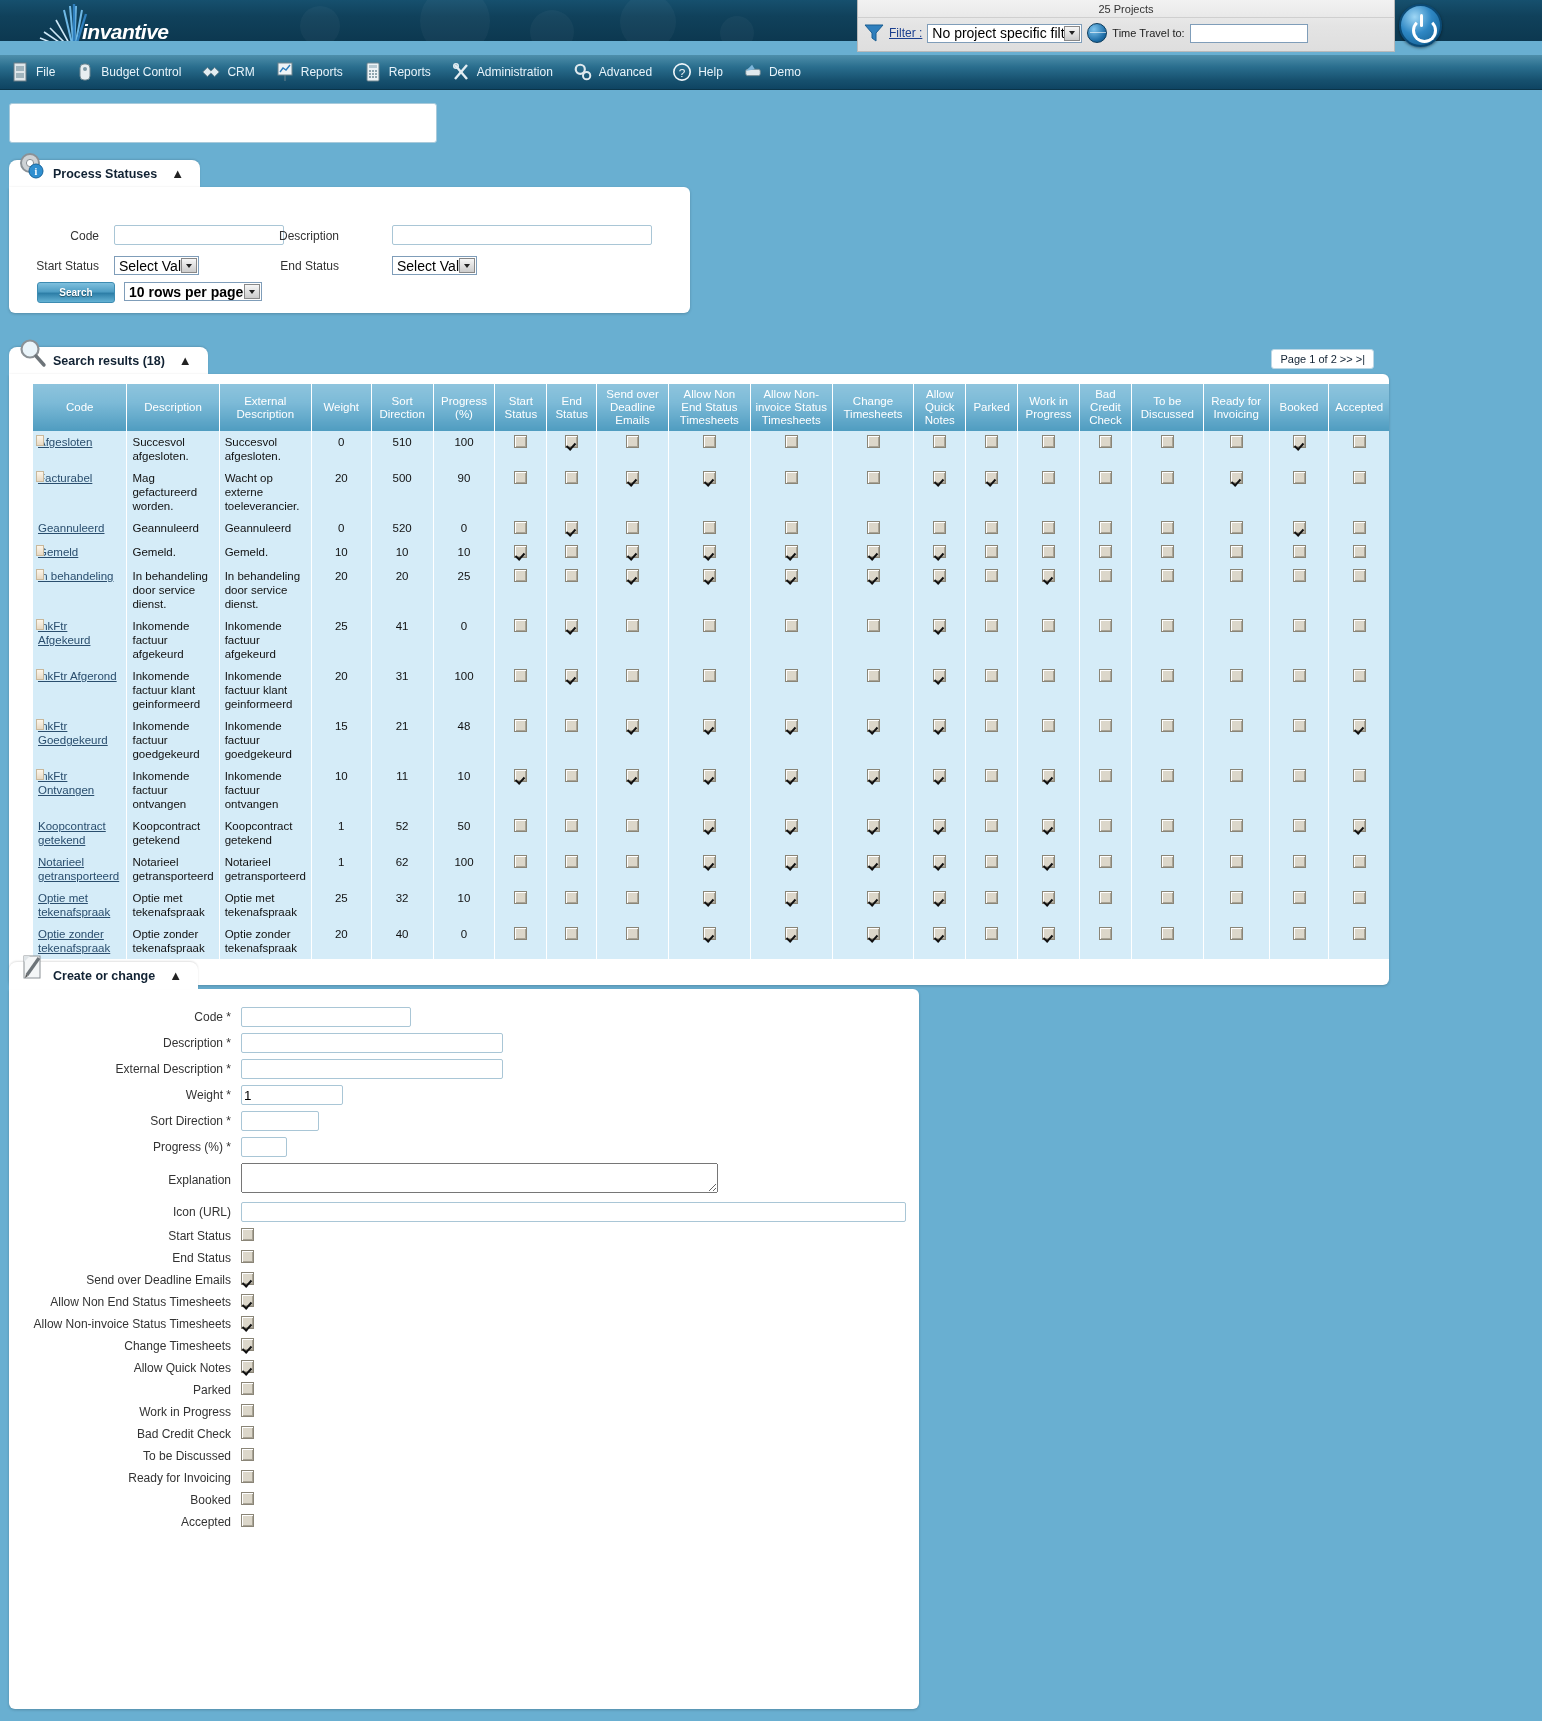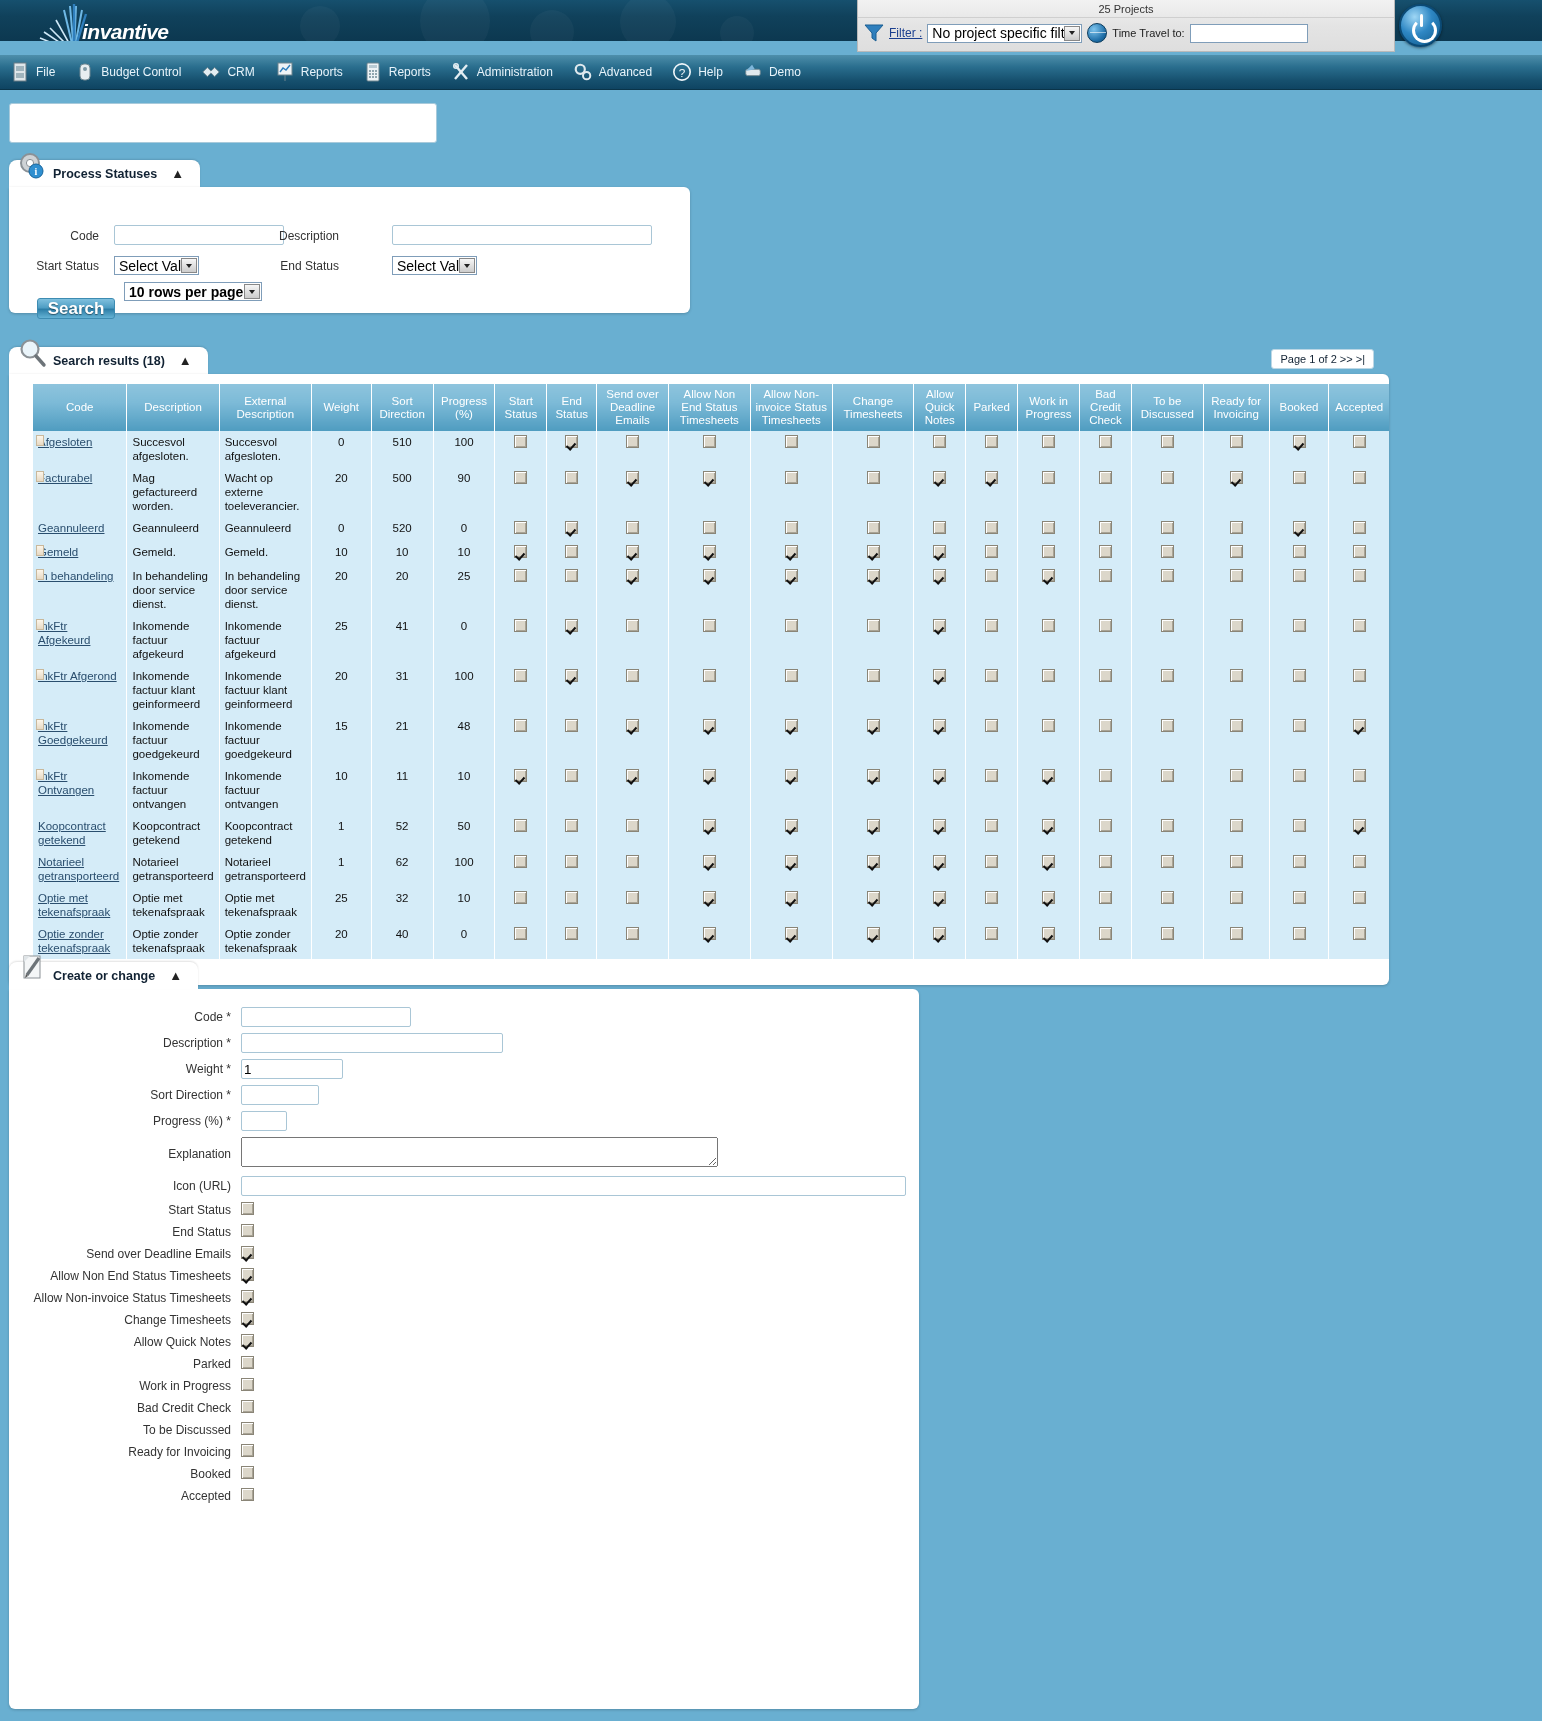--- a/index.html
+++ b/index.html
@@ -131,22 +131,22 @@
   
   #panel-search { left:9px; top:160px; width:681px; }
   #panel-search .panel-body { height:126px; position:relative; }
   .lbl { font-size:12px; color:#333; position:absolute; text-align:right;}
   .tf { position:absolute; border:1px solid #a9c6d6; background:#fff; height:20px; border-radius:2px;}
   .btn-blue {
     display:inline-flex;align-items:center;justify-content:center;
     height:21px; padding:0 4px; min-width:78px;
     background:linear-gradient(180deg,#7fc0de 0%,#4f9ec4 45%,#2e7fa8 55%,#64b2d4 100%);
     border:1px solid #3d8cb2; border-radius:3px;
-    color:#fff; font-weight:bold; font-size:17px;
-    text-shadow:0 1px 1px rgba(0,0,0,.45); cursor:pointer;margin-top:16px;
+    color:#fff; font-weight:bold; font-size:10px;
+    text-shadow:0 1px 1px rgba(0,0,0,.45); cursor:pointer;
   }
 
   
   #panel-results { left:9px; top:347px; width:1380px; }
   #panel-results .panel-body { padding:10px 0 26px 0; position:relative; }
   #pager {
     position:absolute; right:15px; top:-25px;
     background:#fff; border:1px solid #bcd7e5; border-radius:3px;
     font-size:11px; padding:3px 8px; color:#123; white-space:nowrap;
   }
@@ -721,20 +721,24 @@
         <tbody id="form-body">
           <tr>
             <td class="fl">Code *</td>
             <td><input class="ti" style="width: 170px;"></td>
           </tr>
           <tr>
             <td class="fl">Description *</td>
             <td><input class="ti" style="width: 262px;"></td>
           </tr>
           <tr>
+            <td class="fl">External Description *</td>
+            <td><input class="ti" style="width: 262px;"></td>
+          </tr>
+          <tr>
             <td class="fl">Weight *</td>
             <td><input class="ti" value="1" style="width: 102px;"></td>
           </tr>
           <tr>
             <td class="fl">Sort Direction *</td>
             <td><input class="ti" style="width: 78px;"></td>
           </tr>
           <tr>
             <td class="fl">Progress (%) *</td>
             <td><input class="ti" style="width: 46px;"></td>

